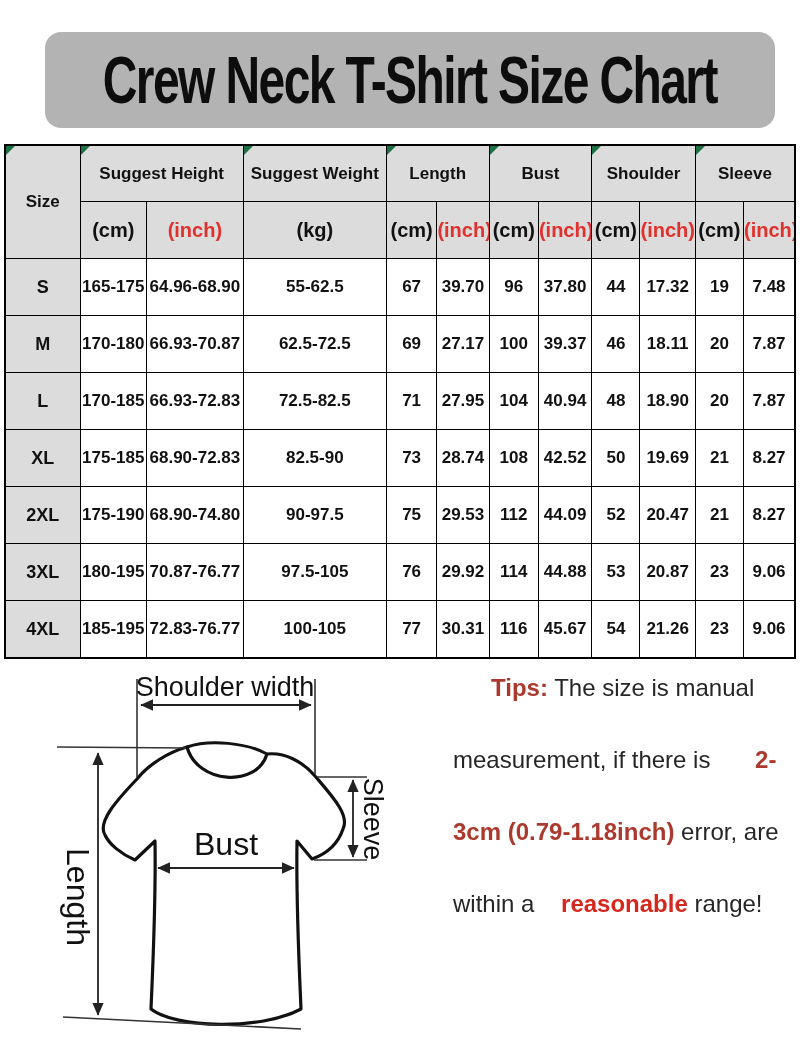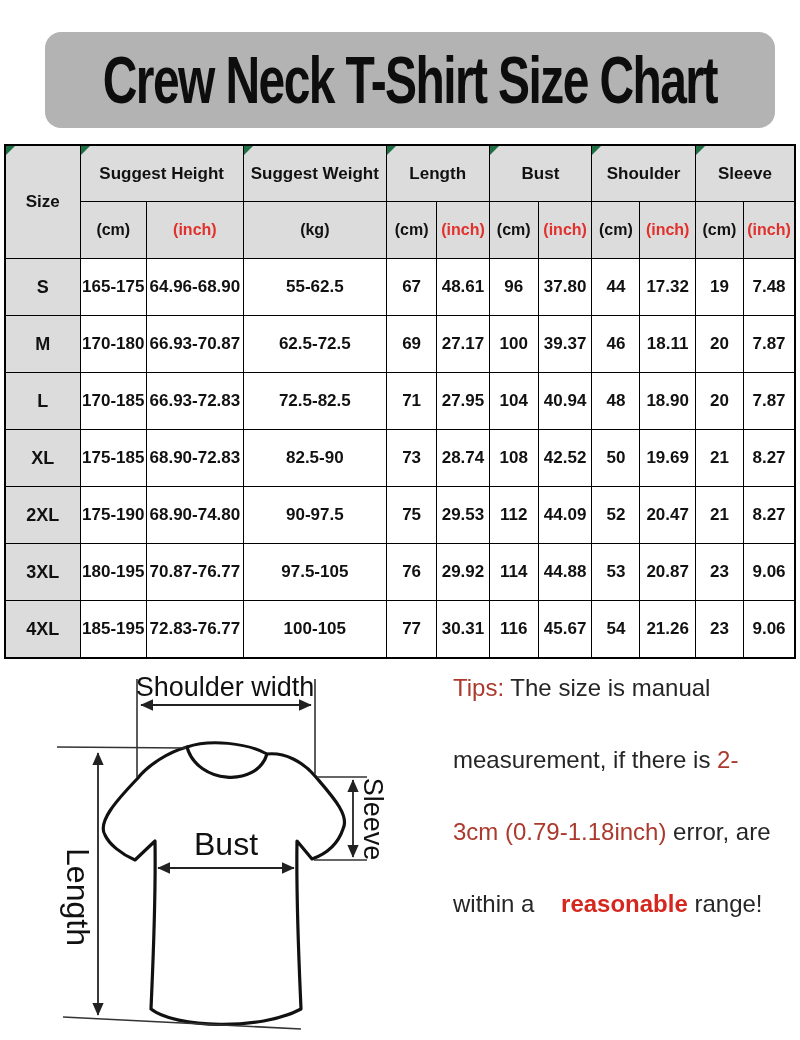--- a/index.html
+++ b/index.html
@@ -24,37 +24,37 @@
     border:2px solid #000;
   }
   .size-table th,.size-table td{
     border:1px solid #000;text-align:center;vertical-align:middle;
     padding:0;overflow:hidden;
   }
   .size-table thead th{
     background:var(--header-bg,#dcdcdc);font-weight:bold;font-size:17px;color:#111;
   }
   .size-table thead tr.group-row th{height:55px;}
-  .size-table thead tr.unit-row th{height:56px;font-size:16px;text-align:center;}
+  .size-table thead tr.unit-row th{height:56px;font-size:20px;text-align:center;}
   .size-table tbody td{height:56px;font-weight:bold;font-size:17px;color:#111;background:#fff;}
   .size-table tbody td.size-cell{background:var(--header-bg,#dcdcdc);font-size:18px;}
   .size-table .red{color:var(--inch-red,#e2302c);}
   th.tri{position:relative;}
   th.tri::before{
     content:"";position:absolute;left:0;top:0;width:0;height:0;
     border-top:9px solid var(--triangle-green,#1d7044);
     border-right:9px solid transparent;
   }
   
   .diagram-wrap{position:absolute;left:25px;top:672px;width:420px;height:392px;}
   .tips{
     position:absolute;left:453px;top:652px;width:330px;
     font-size:24px;line-height:72px;color:#262626;text-align:left;
   }
-  .tips .red1{color:var(--tips-red,#ac392d);font-weight:normal;}
+  .tips .red1{color:var(--tips-red,#ac392d);font-weight:bold;margin-left:38px;}
   .tips .red2{color:var(--bright-red,#d5271e);font-weight:bold;margin-left:20px;}
 </style>
 </head>
 <body>
 
 <div class="banner">
   <span class="banner-text">Crew Neck T-Shirt Size Chart</span>
 </div>
 
 <table class="size-table">
@@ -96,21 +96,21 @@
       <th class="red">(inch)</th>
     </tr>
   </thead>
   <tbody>
     <tr>
       <td class="size-cell">S</td>
       <td>165-175</td>
       <td>64.96-68.90</td>
       <td>55-62.5</td>
       <td>67</td>
-      <td>48.61</td>
+      <td>39.70</td>
       <td>96</td>
       <td>37.80</td>
       <td>44</td>
       <td>17.32</td>
       <td>19</td>
       <td>7.48</td>
     </tr>
     <tr>
       <td class="size-cell">M</td>
       <td>170-180</td>

